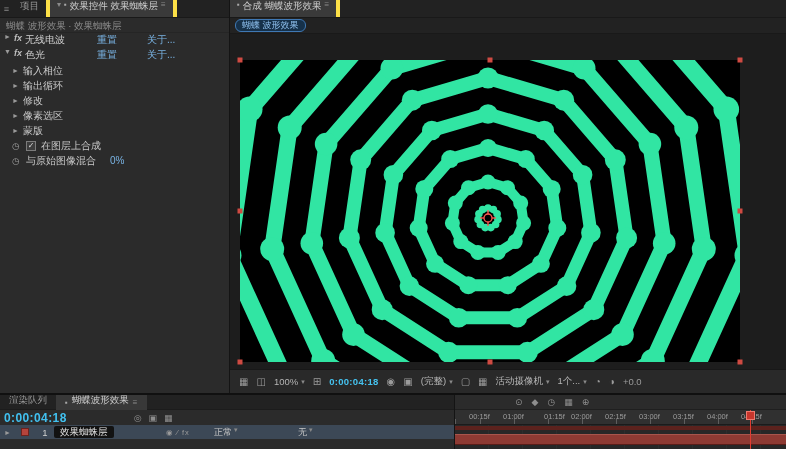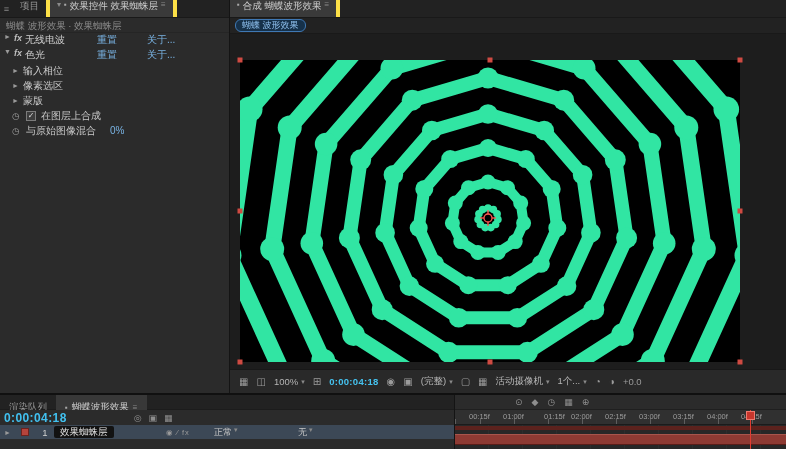--- a/index.html
+++ b/index.html
@@ -40,21 +40,21 @@
   .viewer-toolbar{height:24px;background:#292929;border-top:1px solid #181818;display:flex;align-items:center;gap:8px;padding:0 9px;color:#9b9b9b;font-size:9.5px;white-space:nowrap;overflow:hidden}
   .vt-icon{font-size:10px;color:#9b9b9b}
   .vt-select{display:inline-flex;align-items:center;gap:3px;color:#b5b5b5}
   .caret{font-size:7px;color:#8a8a8a}
   .tc-cyan{color:#45c3f0;font-weight:bold;letter-spacing:.3px}
 
   
   .bottom-area{height:56px;display:flex;border-top:2px solid #101010;background:#2b2b2b}
   .tl-left{width:455px;display:flex;flex-direction:column;border-right:1px solid #141414}
   .tl-tabs{height:15px;display:flex;background:#222;border-bottom:1px solid #1c1c1c}
-  .tl-tab{padding:12px 9px;display:flex;align-items:center;gap:4px;color:#979797;font-size:9.5px;white-space:nowrap}
+  .tl-tab{padding:12px 9px;display:flex;align-items:flex-end;gap:4px;color:#979797;font-size:9.5px;white-space:nowrap}
   .tl-tab.active{background:#383838;color:#cfcfcf}
   .tl-timebar{height:15px;display:flex;align-items:center;background:#2b2b2b;padding-left:4px;gap:5px}
   .big-tc{color:#41c1f0;font-size:12px;font-weight:bold;letter-spacing:.4px}
   .tb-icons{display:inline-flex;gap:7px;margin-left:62px;color:#8e8e8e;font-size:9px}
   .tl-colhead{height:12px;display:flex;align-items:center;background:#2e2e2e;color:#969696;font-size:8.5px;border-top:1px solid #232323;border-bottom:1px solid #232323;white-space:nowrap}
   .layer-row{height:14px;display:flex;align-items:center;background:#3c4856;font-size:9.5px;color:#dedede;white-space:nowrap}
   .c1{width:38px;display:inline-flex;align-items:center;padding-left:4px}
   .c-name{width:128px;display:inline-flex;align-items:center;gap:4px;padding-left:30px;overflow:hidden}
   .layer-row .c-name{padding-left:2px}
   .c-sw{width:48px;font-size:7.5px;color:#9a9a9a;letter-spacing:1px;overflow:hidden}
@@ -111,20 +111,28 @@
         <span class="arrow">▼</span>
         <span class="fx-badge">fx</span>
         <span class="effect-name">色光</span>
         <span class="link reset">重置</span>
         <span class="link">关于...</span>
       </div>
 
       <div class="prop-row">
         <span class="twirl">►</span>
         <span>输入相位</span>
+      </div>
+      <div class="prop-row">
+        <span class="twirl">►</span>
+        <span>输出循环</span>
+      </div>
+      <div class="prop-row">
+        <span class="twirl">►</span>
+        <span>修改</span>
       </div>
       <div class="prop-row">
         <span class="twirl">►</span>
         <span>像素选区</span>
       </div>
       <div class="prop-row">
         <span class="twirl">►</span>
         <span>蒙版</span>
       </div>
 

